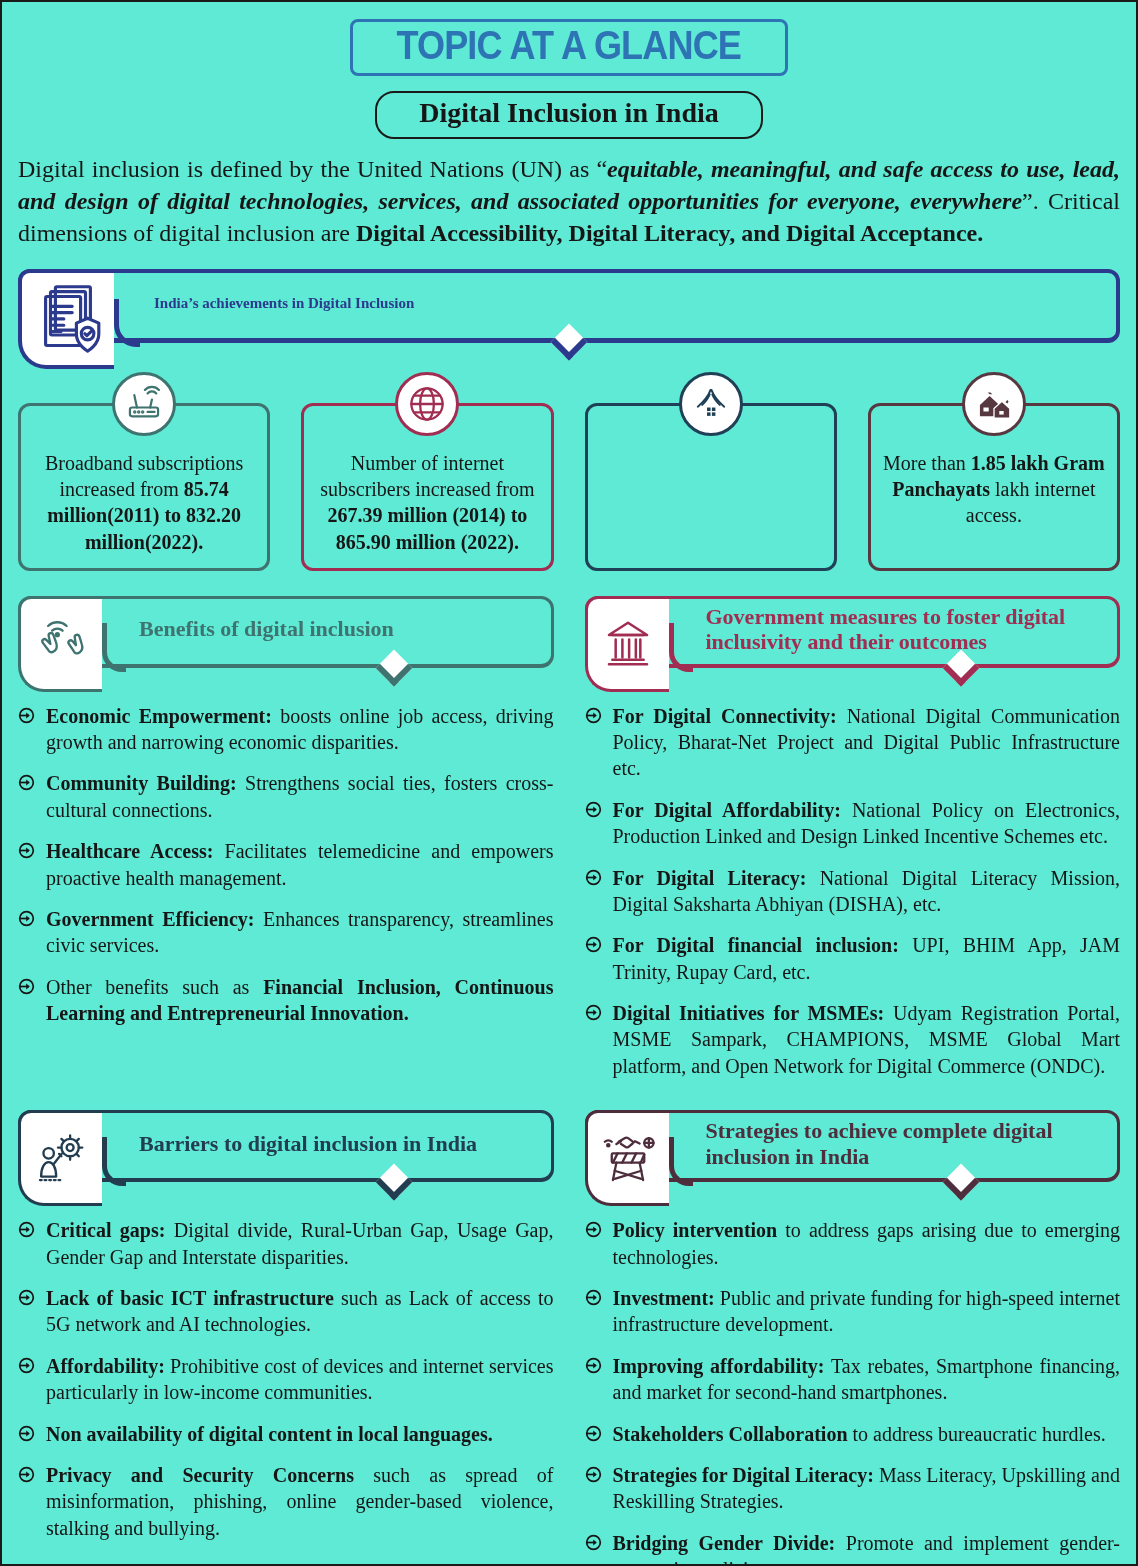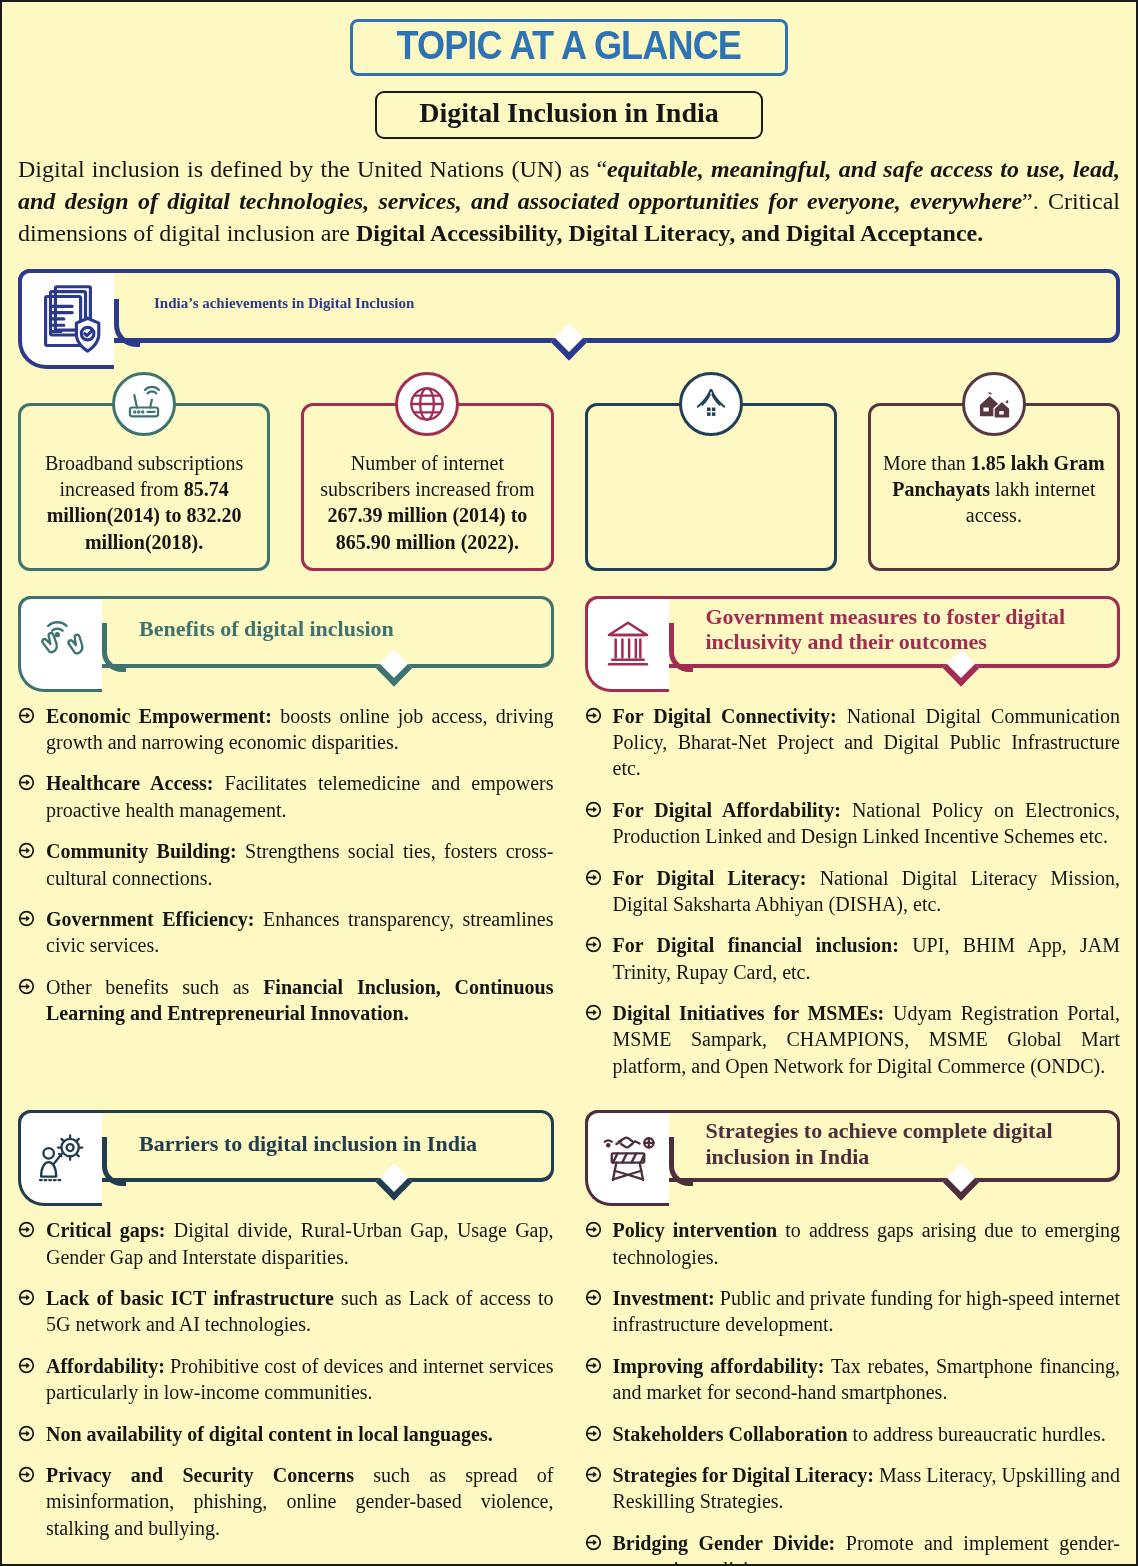--- a/index.html
+++ b/index.html
@@ -1,32 +1,32 @@
 <!DOCTYPE html>
 <html style="--topic-blue: #2e74b5; --navy: #2c3a8d; --teal: #3e7370; --crimson: #a12d52; --darknavy: #223c50; --plum: #4e2d3d; --card3: #1f4056; --card4: #573841; --ink: #161616;"><head>
 <meta charset="utf-8">
 <style>
   :root{
     --topic-blue:#2e74b5; --navy:#2c3a8d; --teal:#3e7370; --crimson:#a12d52;
     --darknavy:#223c50; --plum:#4e2d3d; --card3:#1f4056; --card4:#573841; --ink:#161616;
   }
   *{margin:0;padding:0;box-sizing:border-box;}
   body{background:#9a9a9a;font-family:"Liberation Serif","DejaVu Serif",serif;color:var(--ink);}
-  .page{width:1138px;height:1566px;margin:0 auto;background:#fef9c3;border:2px solid #1a1a1a;
+  .page{width:1138px;height:1566px;margin:0 auto;background:#5eead4;border:2px solid #1a1a1a;
         position:relative;overflow:hidden;padding:0 16px;}
   .b{font-weight:700;}
   .bi{font-weight:700;font-style:italic;}
 
   
   .topic-box{width:fit-content;margin:17px auto 0;border:3px solid var(--topic-blue);
     border-radius:8px;padding:2px 20px 6px;}
   .topic-box h1{font-family:"Liberation Sans","DejaVu Sans",sans-serif;font-weight:700;
     font-size:41px;letter-spacing:-1px;color:var(--topic-blue);line-height:1.05;
     transform:scaleX(.88);transform-origin:center;white-space:nowrap;}
-  .title-box{width:fit-content;margin:15px auto 0;border:2.5px solid #1a1a1a;border-radius:9px;
+  .title-box{width:fit-content;margin:15px auto 0;border:2.5px solid #1a1a1a;border-radius:19px;
     padding:5px 42px 8px;}
   .title-box h2{font-size:28px;font-weight:700;line-height:1.1;}
   .intro{margin-top:15px;font-size:24px;line-height:1.33;text-align:justify;}
 
   
   .banner{position:relative;margin-top:19px;height:74px;border:4px solid var(--navy);
     border-bottom-width:5px;border-radius:12px;}
   .banner .pocket{position:absolute;left:-4px;top:-4px;width:96px;height:100px;background:#fff;
     border:4px solid var(--navy);border-right:none;border-bottom-left-radius:28px;
     border-top-left-radius:12px;display:flex;align-items:flex-start;justify-content:center;padding-top:8px;}
@@ -116,21 +116,21 @@
           <path d="M34 58L28 30M64 58l4-18"></path>
           <path d="M58 26a13 13 0 0 1 20 0"></path>
           <path d="M52 18a22 22 0 0 1 32 0"></path>
           <rect x="18" y="58" width="64" height="20" rx="5"></rect>
           <circle cx="29" cy="68" r="1.5" fill="#3e7370"></circle>
             <circle cx="38" cy="68" r="1.5" fill="#3e7370"></circle>
           <circle cx="47" cy="68" r="1.5" fill="#3e7370"></circle>
           <path d="M58 68h16"></path>
         </svg>
       </div>
-      <div class="card-text"><span>Broadband subscriptions increased from </span><span class="b">85.74 million(2014) to 832.20 million(2018).</span></div>
+      <div class="card-text"><span>Broadband subscriptions increased from </span><span class="b">85.74 million(2011) to 832.20 million(2022).</span></div>
     </div>
 
     <div class="card c2">
       <div class="card-icon">
         <svg width="46" height="46" viewBox="0 0 100 100" fill="none" stroke="#a12d52" stroke-width="5" stroke-linecap="round">
           <circle cx="50" cy="50" r="34"></circle>
           <ellipse cx="50" cy="50" rx="15" ry="34"></ellipse>
           <path d="M16 50h68M22 32h56M22 68h56"></path>
         </svg>
       </div>
@@ -200,32 +200,32 @@
 
 
           <li>
             <span class="bullet">
               <svg width="17" height="17" viewBox="0 0 17 17" fill="none">
                 <circle cx="8.5" cy="8.5" r="6.8" stroke="#161616" stroke-width="1.7"></circle>
                 <path d="M2 8.5h8.6" stroke="#161616" stroke-width="1.7"></path>
                 <path d="M8.2 5.4L11.8 8.5 8.2 11.6z" fill="#161616"></path>
               </svg>
             </span>
+            <span class="itext"><span class="b">Community Building:</span><span> Strengthens social ties, fosters cross-cultural connections.</span></span>
+          </li>
+
+          <li>
+            <span class="bullet">
+              <svg width="17" height="17" viewBox="0 0 17 17" fill="none">
+                <circle cx="8.5" cy="8.5" r="6.8" stroke="#161616" stroke-width="1.7"></circle>
+                <path d="M2 8.5h8.6" stroke="#161616" stroke-width="1.7"></path>
+                <path d="M8.2 5.4L11.8 8.5 8.2 11.6z" fill="#161616"></path>
+              </svg>
+            </span>
             <span class="itext"><span class="b">Healthcare Access:</span><span> Facilitates telemedicine and empowers proactive health management.</span></span>
-          </li>
-
-          <li>
-            <span class="bullet">
-              <svg width="17" height="17" viewBox="0 0 17 17" fill="none">
-                <circle cx="8.5" cy="8.5" r="6.8" stroke="#161616" stroke-width="1.7"></circle>
-                <path d="M2 8.5h8.6" stroke="#161616" stroke-width="1.7"></path>
-                <path d="M8.2 5.4L11.8 8.5 8.2 11.6z" fill="#161616"></path>
-              </svg>
-            </span>
-            <span class="itext"><span class="b">Community Building:</span><span> Strengthens social ties, fosters cross-cultural connections.</span></span>
           </li>
 
           <li>
             <span class="bullet">
               <svg width="17" height="17" viewBox="0 0 17 17" fill="none">
                 <circle cx="8.5" cy="8.5" r="6.8" stroke="#161616" stroke-width="1.7"></circle>
                 <path d="M2 8.5h8.6" stroke="#161616" stroke-width="1.7"></path>
                 <path d="M8.2 5.4L11.8 8.5 8.2 11.6z" fill="#161616"></path>
               </svg>
             </span>

